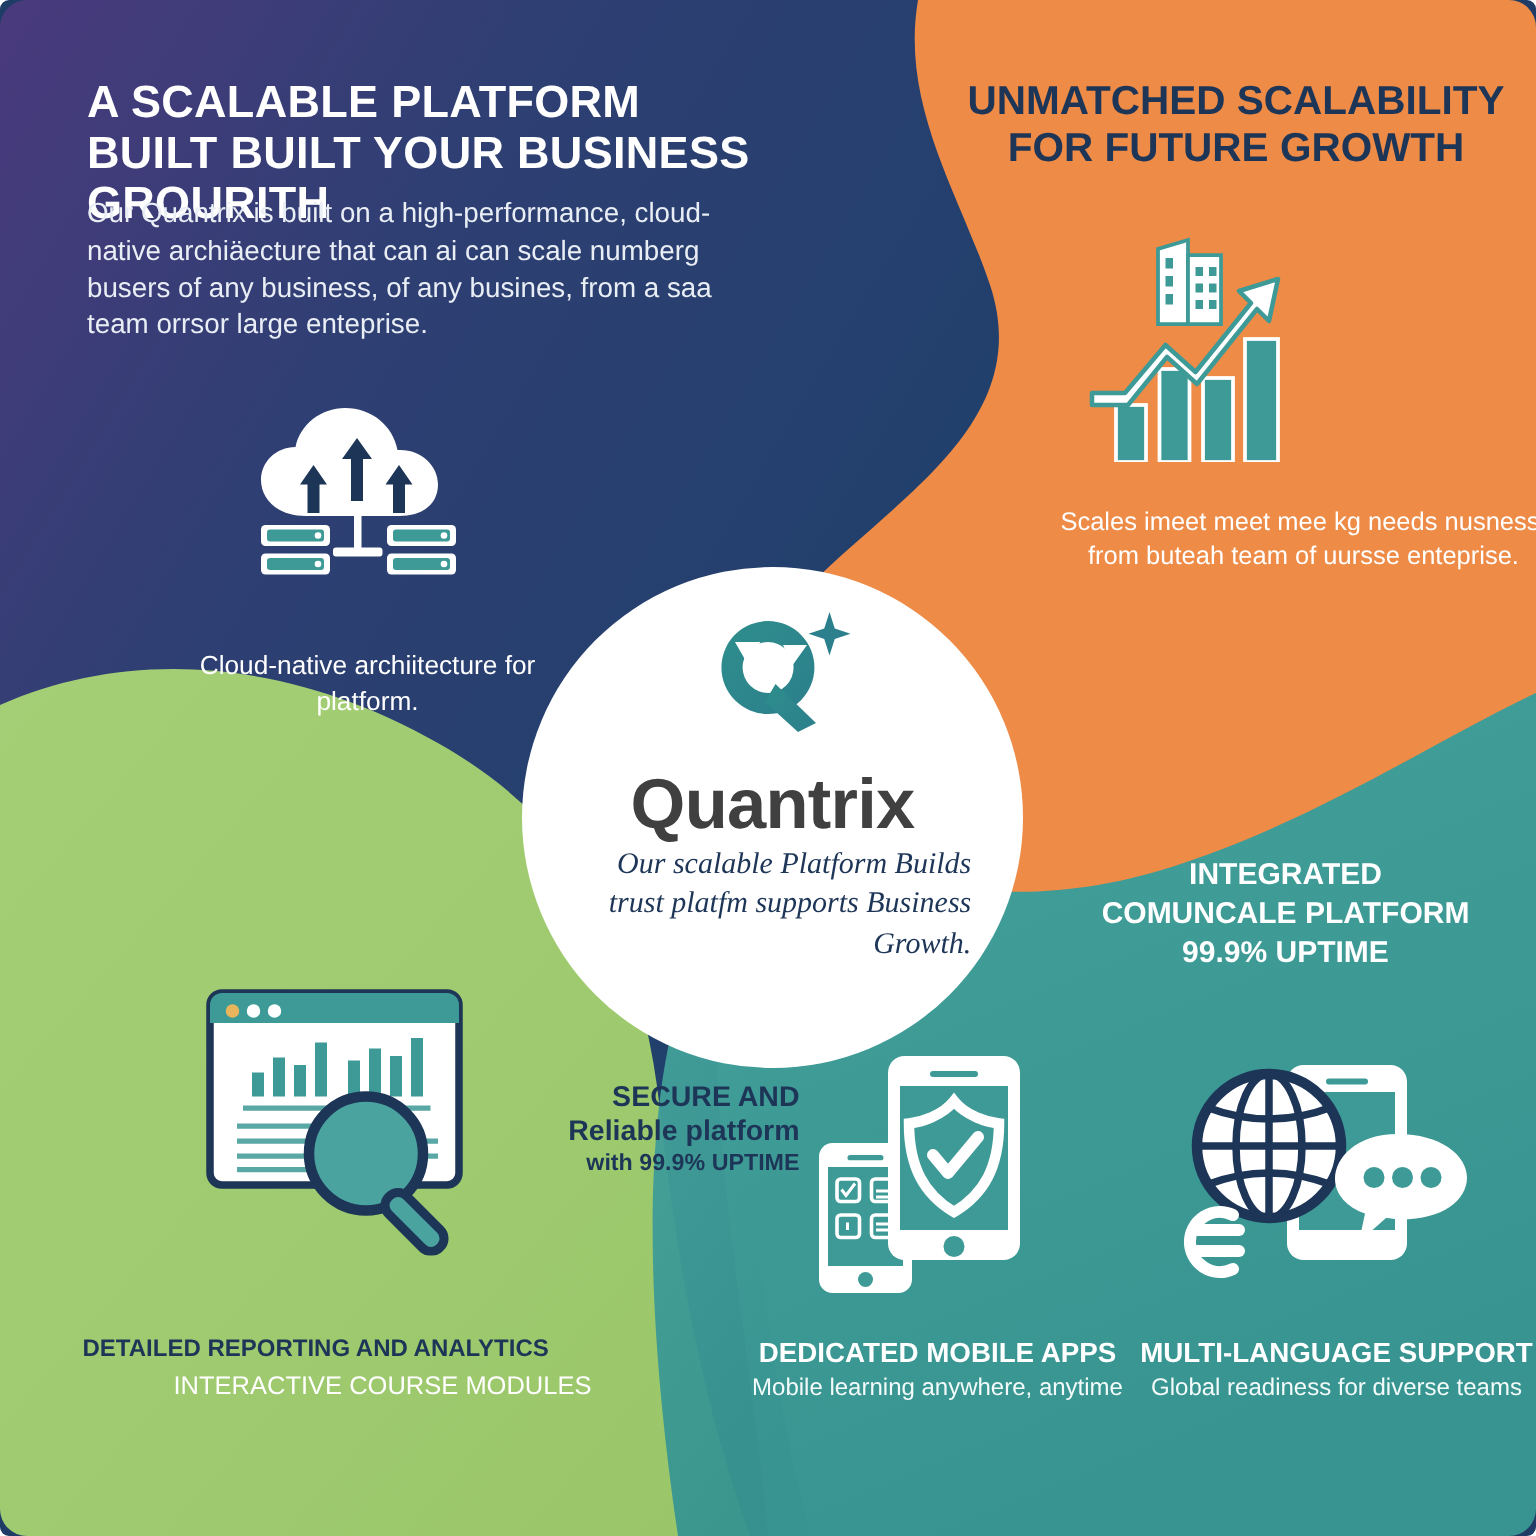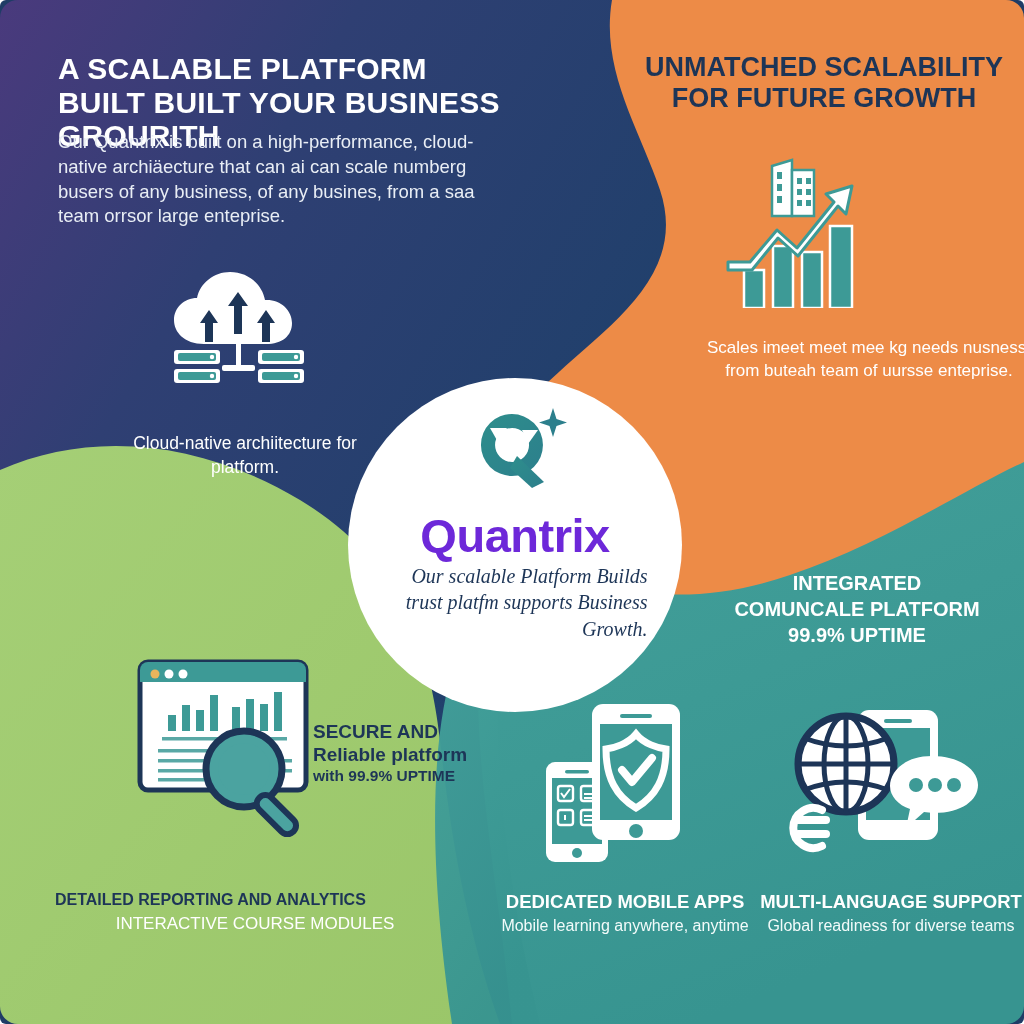--- a/index.html
+++ b/index.html
@@ -47,21 +47,21 @@
   #tr-body    { left:689px; top:336px; width:360px; font-size:17px; text-align:center; }
 
   
   #cloud-cap  { left:110px; top:432px; width:270px; font-size:17.5px; text-align:center; }
 
   
   #int-heading{ left:690px; top:570px; width:334px; font-size:20px; text-align:center; color:#ffffff;
                 font-weight:700; line-height:1.3; text-transform:uppercase; }
 
   
-  #secure-blk { left:313px; top:720px; width:200px; text-align:left; }
+  #secure-blk { left:333px; top:720px; width:200px; text-align:right; }
   #secure-l1  { color:#1d3557; font-weight:700; font-size:19px; text-transform:uppercase; line-height:1.22;}
   #secure-l2  { color:#1d3557; font-weight:700; font-size:19px; line-height:1.22;}
   #secure-l3  { color:#1d3557; font-weight:600; font-size:15.5px; line-height:1.3;}
 
   
   #bl-blk { left:55px; top:890px; width:400px; }
   #bl-t   { color:#1d3557; font-weight:700; font-size:16px; text-transform:uppercase; line-height:1.25; }
   #bl-s   { color:#ffffff; font-weight:400; font-size:17px; text-transform:uppercase; line-height:1.3; margin-top:3px; text-align:center;}
 
   #bm-blk { left:500px; top:890px; width:250px; text-align:center; }
@@ -75,21 +75,21 @@
   
   #badge {
     position:absolute; left:348px; top:378px; width:334px; height:334px;
     border-radius:50%; background:#ffffff;
     display:flex; flex-direction:column; align-items:center; justify-content:flex-start;
     padding-top:24px;
   }
   #badge-mark { width:110px; height:100px; }
   #badge-name {
     margin-top:6px;
-    font-size:47px; font-weight:700; color:#6d28d9;
+    font-size:47px; font-weight:700; color:#404040;
     letter-spacing:-0.5px; font-family:"Liberation Sans", sans-serif;
   }
   #badge-tag {
     width:265px; text-align:right;
     font-family:"Liberation Serif", serif;
     font-style:italic; font-size:20px; color:#1d3557; line-height:1.32;
   }
 
   .icon-abs { position:absolute; }
 </style>

